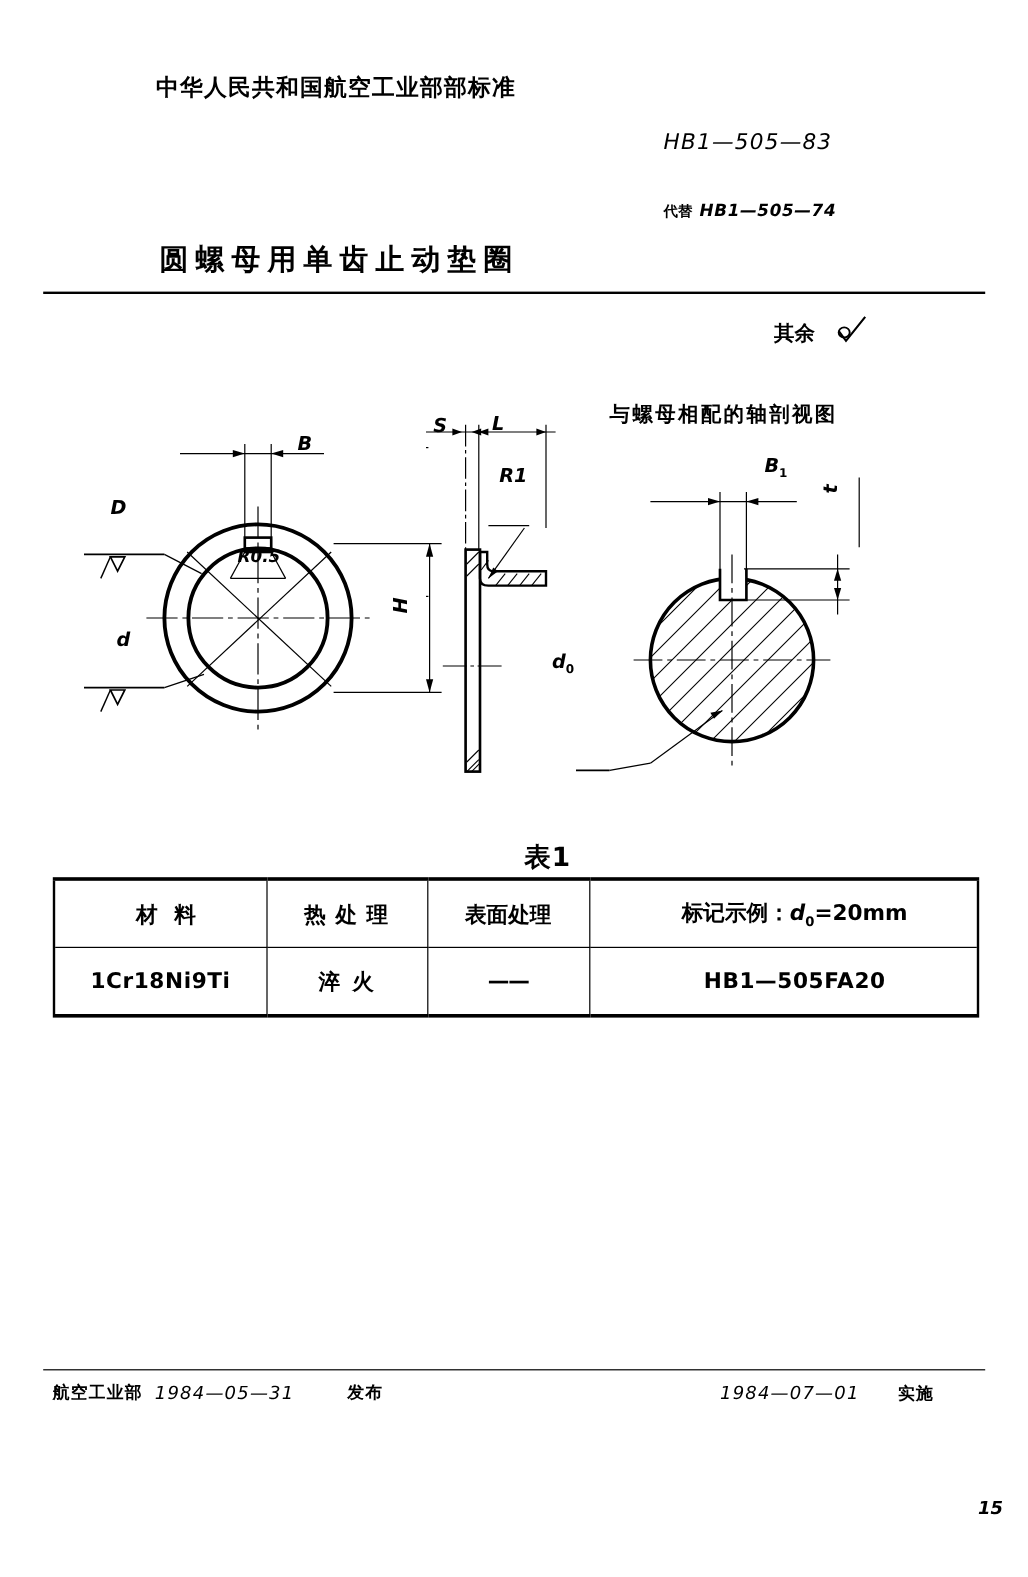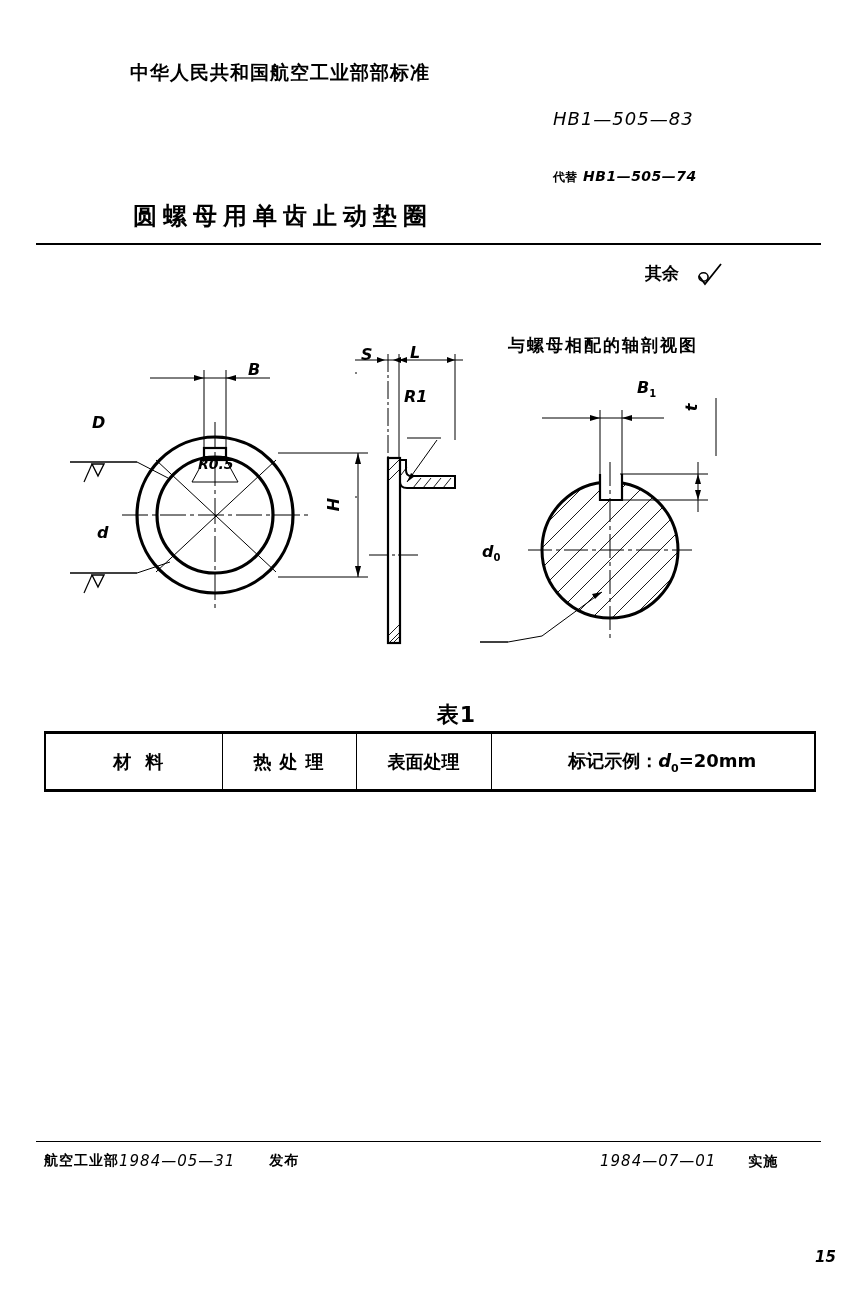--- a/index.html
+++ b/index.html
@@ -73,21 +73,21 @@
     width: 785px;
     height: 0;
     border-top: 2px solid #000;
   }
 
   
   .rest-note {
     position: absolute;
     left: 645px; top: 262px;
     display: flex;
-    align-items: flex-start;
+    align-items: center;
     gap: 16px;
     white-space: nowrap;
   }
   .rest-note .rest-text {
     font-size: 17px;
     font-weight: bold;
   }
 
   
   .drawing {
@@ -177,20 +177,21 @@
     left: 36px; top: 1141px;
     width: 785px;
     height: 0;
     border-top: 1.5px solid #000;
   }
   .footer-left {
     position: absolute;
     left: 44px; top: 1152px;
     display: flex;
     align-items: flex-end;
+    gap: 10px;
     white-space: nowrap;
   }
   .footer-right {
     position: absolute;
     left: 600px; top: 1152px;
     display: flex;
     align-items: baseline;
     gap: 32px;
     white-space: nowrap;
   }
@@ -317,21 +318,21 @@
       <line x1="52" y1="108" x2="86" y2="108" stroke="#000" stroke-width="1.2"></line>
 
       <line x1="14" y1="225" x2="64" y2="225" stroke="#000" stroke-width="1" stroke-dasharray="20,3,3,3"></line>
 
       <line x1="-8" y1="43" x2="2" y2="43" stroke="#000" stroke-width="1"></line>
       <line x1="-8" y1="167" x2="2" y2="167" stroke="#000" stroke-width="1"></line>
     </svg>
 
     <div class="dim-label" style="left:361px; top:95px;">S</div>
     <div class="dim-label" style="left:410px; top:93px;">L</div>
-    <div class="dim-label" style="left:404px; top:137px;">R1</div>
+    <div class="dim-label" style="left:416px; top:137px;">R1</div>
 
     <div class="view-caption" style="left:508px; top:84px;">与螺母相配的轴剖视图</div>
 
     <svg width="300" height="330" style="position:absolute; left:480px; top:120px;">
       <defs>
         <clipPath id="shaftClip">
           <circle cx="130" cy="180" r="68"></circle>
         </clipPath>
       </defs>
 
@@ -376,41 +377,47 @@
       <line x1="236" y1="28" x2="236" y2="86" stroke="#000" stroke-width="1"></line>
 
       <line x1="28" y1="272" x2="62" y2="266" stroke="#000" stroke-width="1"></line>
       <line x1="62" y1="266" x2="122" y2="222" stroke="#000" stroke-width="1"></line>
       <path d="M122,222 L112,224 L115,229 Z" fill="#000"></path>
       <line x1="-12" y1="272" x2="28" y2="272" stroke="#000" stroke-width="1.4"></line>
     </svg>
 
     <div class="dim-label small-sub" style="left:637px; top:128px;"><i>B</i><sub>1</sub></div>
     <div class="dim-label rot" style="left:688px; top:148px;">t</div>
-    <div class="dim-label small-sub" style="left:482px; top:292px;"><i>d</i><sub>0</sub></div>
+    <div class="dim-label small-sub" style="left:460px; top:292px;"><i>d</i><sub>0</sub></div>
   </div>
 
   <div class="table-title">表1</div>
 
   <table class="spec">
     <colgroup>
       <col class="c0">
         <col class="c1">
         <col class="c2">
         <col class="c3">
     </colgroup>
     <tbody>
       <tr>
         <td class="th-mat">材料</td>
         <td class="th-spaced">热处理</td>
         <td>表面处理</td>
         <td class="mark-head">
           <span>标记示例：</span><i>d</i><sub>0</sub><span>=20mm</span>
         </td>
       </tr>
+      <tr>
+        <td class="mat-code">1Cr18Ni9Ti</td>
+        <td class="cell-spaced">淬火</td>
+        <td class="dash-cell">——</td>
+        <td class="mono-mark">HB1—505FA20</td>
+      </tr>
     </tbody>
   </table>
 
   <div class="rule-bottom"></div>
 
   <div class="footer-left">
     <span class="f-org">航空工业部</span>
     <span class="f-date">1984—05—31</span>
     <span class="f-act" style="margin-left:34px;">发布</span>
   </div>

